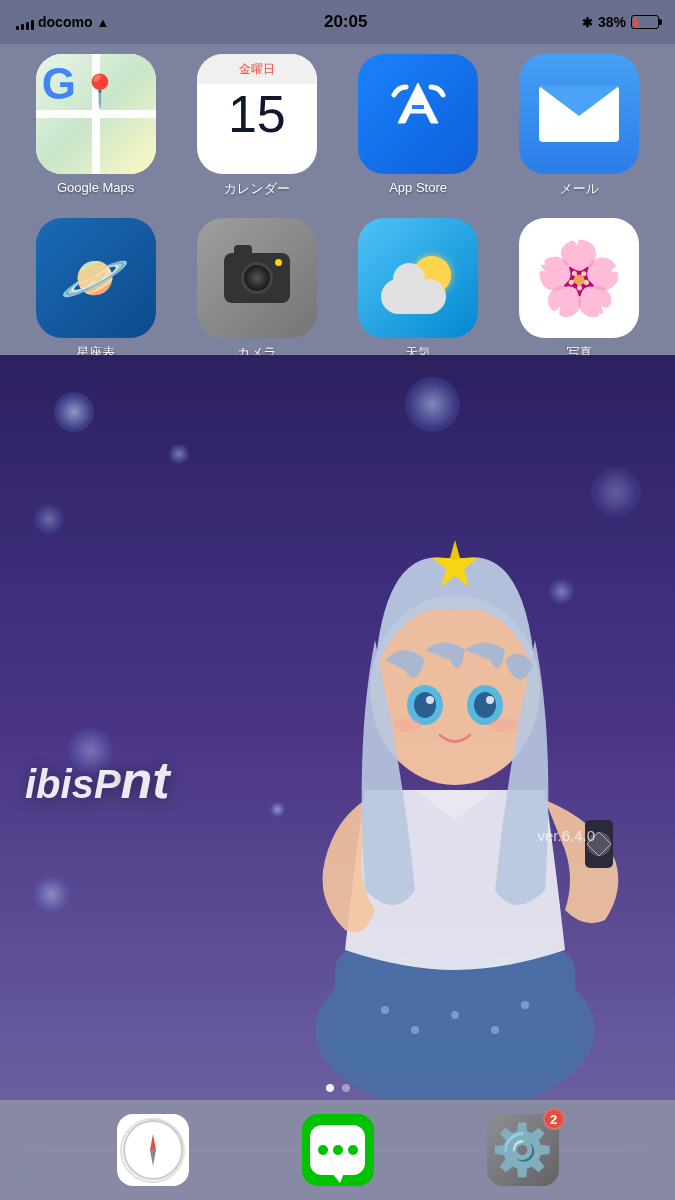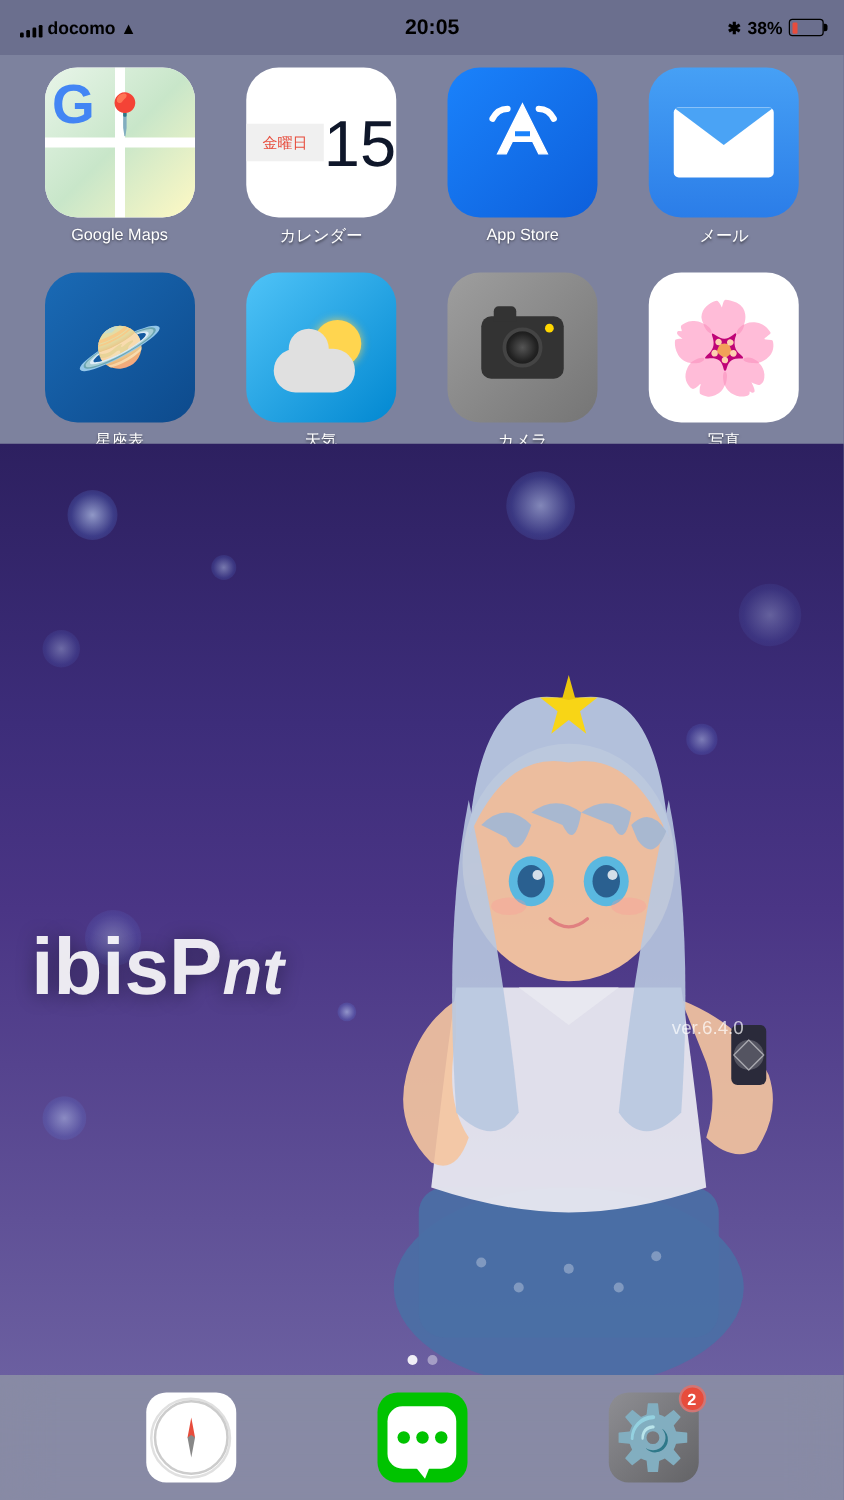--- a/index.html
+++ b/index.html
@@ -138,21 +138,21 @@
       position: absolute;
       top: 5px; left: 8px;
       font-size: 48px;
       font-weight: 700;
       font-family: 'Arial', sans-serif;
     }
 
     
     .icon-calendar {
       background: #fff;
-      flex-direction: row;
+      flex-direction: column;
       justify-content: flex-start;
       padding: 0;
       overflow: hidden;
     }
     .cal-header {
       width: 100%;
       background: #f0f0f0;
       height: 30px;
       display: flex;
       align-items: center;
@@ -478,38 +478,38 @@
   </div>
 
   <div class="app-item">
     <div class="app-icon icon-saturn">
       <span style="font-size:56px;">🪐</span>
     </div>
     <span class="app-label">星座表</span>
   </div>
 
   <div class="app-item">
-    <div class="app-icon icon-weather">
-      <div class="weather-inner">
-        <div class="sun-circle"></div>
-        <div class="cloud-main"></div>
-      </div>
-    </div>
-    <span class="app-label">天気</span>
-  </div>
-
-  <div class="app-item">
     <div class="app-icon icon-camera">
       <div class="camera-body">
         <div class="camera-bump"></div>
         <div class="camera-lens"></div>
         <div class="camera-dot"></div>
       </div>
     </div>
     <span class="app-label">カメラ</span>
+  </div>
+
+  <div class="app-item">
+    <div class="app-icon icon-weather">
+      <div class="weather-inner">
+        <div class="sun-circle"></div>
+        <div class="cloud-main"></div>
+      </div>
+    </div>
+    <span class="app-label">天気</span>
   </div>
 
   <div class="app-item">
     <div class="app-icon icon-photos">
       <span style="font-size:72px;">🌸</span>
     </div>
     <span class="app-label">写真</span>
   </div>
 
 </div>
@@ -575,23 +575,23 @@
       <path d="M185 295 Q200 308 215 295" stroke="#e08080" stroke-width="2.5" fill="none" stroke-linecap="round"></path>
 
       <ellipse cx="152" cy="285" rx="14" ry="7" fill="rgba(255,150,150,0.3)"></ellipse>
       <ellipse cx="248" cy="285" rx="14" ry="7" fill="rgba(255,150,150,0.3)"></ellipse>
 
       <polygon points="200,100 205,118 223,118 209,129 214,147 200,136 186,147 191,129 177,118 195,118" fill="#ffd700" opacity="0.9"></polygon>
     </svg>
   </div>
 
   <div style="position:absolute;bottom:290px;left:25px;">
-    <span style="font-size:64px;font-weight:800;color:rgba(255,255,255,0.9);text-shadow:0 2px 15px rgba(0,0,0,0.4);">ibisP</span><span style="font-size:52px;font-weight:800;color:rgba(255,255,255,0.9);font-style:italic;text-shadow:0 2px 15px rgba(0,0,0,0.4);">nt</span>
-  </div>
-  <div style="position:absolute;bottom:268px;right:80px;margin-top:27px;">
+    <span style="font-size:40px;font-weight:800;color:rgba(255,255,255,0.9);font-style:italic;text-shadow:0 2px 15px rgba(0,0,0,0.4);">ibisP</span><span style="font-size:52px;font-weight:800;color:rgba(255,255,255,0.9);font-style:italic;text-shadow:0 2px 15px rgba(0,0,0,0.4);">nt</span>
+  </div>
+  <div style="position:absolute;bottom:255px;right:80px;margin-top:27px;">
     <span style="font-size:15px;color:rgba(255,255,255,0.7);">ver.6.4.0</span>
   </div>
 </div>
 
 <div class="page-dots">
   <div class="dot active"></div>
   <div class="dot"></div>
 </div>
 
 <div class="dock">

